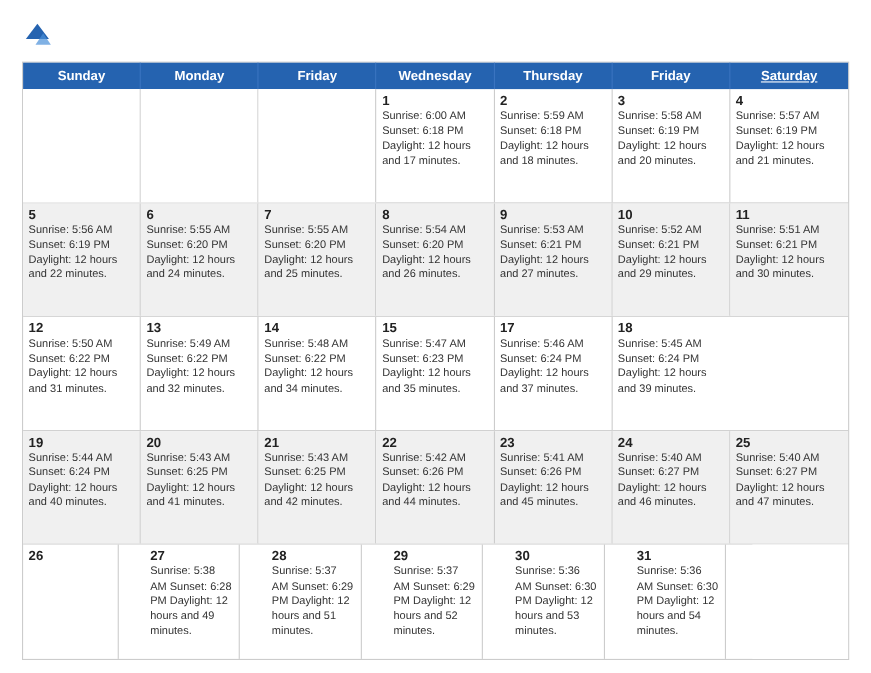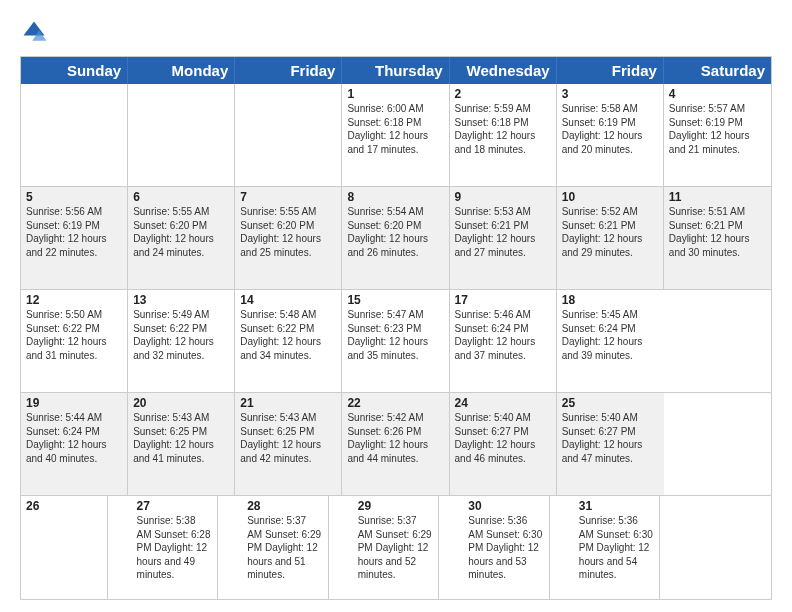--- a/index.html
+++ b/index.html
@@ -67,27 +67,27 @@
       flex-direction: column;
       border: 1px solid #ccc;
     }
     .calendar-header {
       display: grid;
       grid-template-columns: repeat(7, 1fr);
       background: #2563b0;
     }
     .cal-header-cell {
       color: #fff;
-      font-size: 15px;
+      font-size: 12px;
       font-weight: bold;
       padding: 5px 6px;
-      text-align: right;
+      text-align: center;
       border-right: 1px solid #3a74c0;
     }
-    .cal-header-cell:last-child { border-right: none; }
+    .cal-header-cell:last-child { border-right: none; text-decoration: underline; }
     .calendar-body {
       flex: 1;
       display: grid;
       grid-template-rows: repeat(5, 1fr);
     }
     .cal-row {
       display: grid;
       grid-template-columns: repeat(7, 1fr);
       border-bottom: 1px solid #ccc;
     }
@@ -136,22 +136,22 @@
       <div class="month-title"></div>
       <div class="location"></div>
     </div>
   </div>
 
   <div class="calendar">
     <div class="calendar-header" id="cal-header">
         <div class="cal-header-cell">Sunday</div>
         <div class="cal-header-cell">Monday</div>
         <div class="cal-header-cell">Friday</div>
+        <div class="cal-header-cell">Wednesday</div>
         <div class="cal-header-cell">Thursday</div>
-        <div class="cal-header-cell">Wednesday</div>
         <div class="cal-header-cell">Friday</div>
         <div class="cal-header-cell">Saturday</div>
       </div>
     <div class="calendar-body" id="cal-body">
         <div class="cal-row">
           <div class="cal-cell empty"></div>
           <div class="cal-cell empty"></div>
           <div class="cal-cell empty"></div>
           <div class="cal-cell">
             <span class="day-number">1</span>
@@ -277,20 +277,26 @@
             <span class="day-number">21</span>
             <div class="cell-info">Sunrise: 5:43 AM
 Sunset: 6:25 PM
 Daylight: 12 hours and 42 minutes.</div>
           </div>
           <div class="cal-cell shaded">
             <span class="day-number">22</span>
             <div class="cell-info">Sunrise: 5:42 AM
 Sunset: 6:26 PM
 Daylight: 12 hours and 44 minutes.</div>
+          </div>
+          <div class="cal-cell shaded">
+            <span class="day-number">23</span>
+            <div class="cell-info">Sunrise: 5:41 AM
+Sunset: 6:26 PM
+Daylight: 12 hours and 45 minutes.</div>
           </div>
           <div class="cal-cell shaded">
             <span class="day-number">24</span>
             <div class="cell-info">Sunrise: 5:40 AM
 Sunset: 6:27 PM
 Daylight: 12 hours and 46 minutes.</div>
           </div>
           <div class="cal-cell shaded">
             <span class="day-number">25</span>
             <div class="cell-info">Sunrise: 5:40 AM

